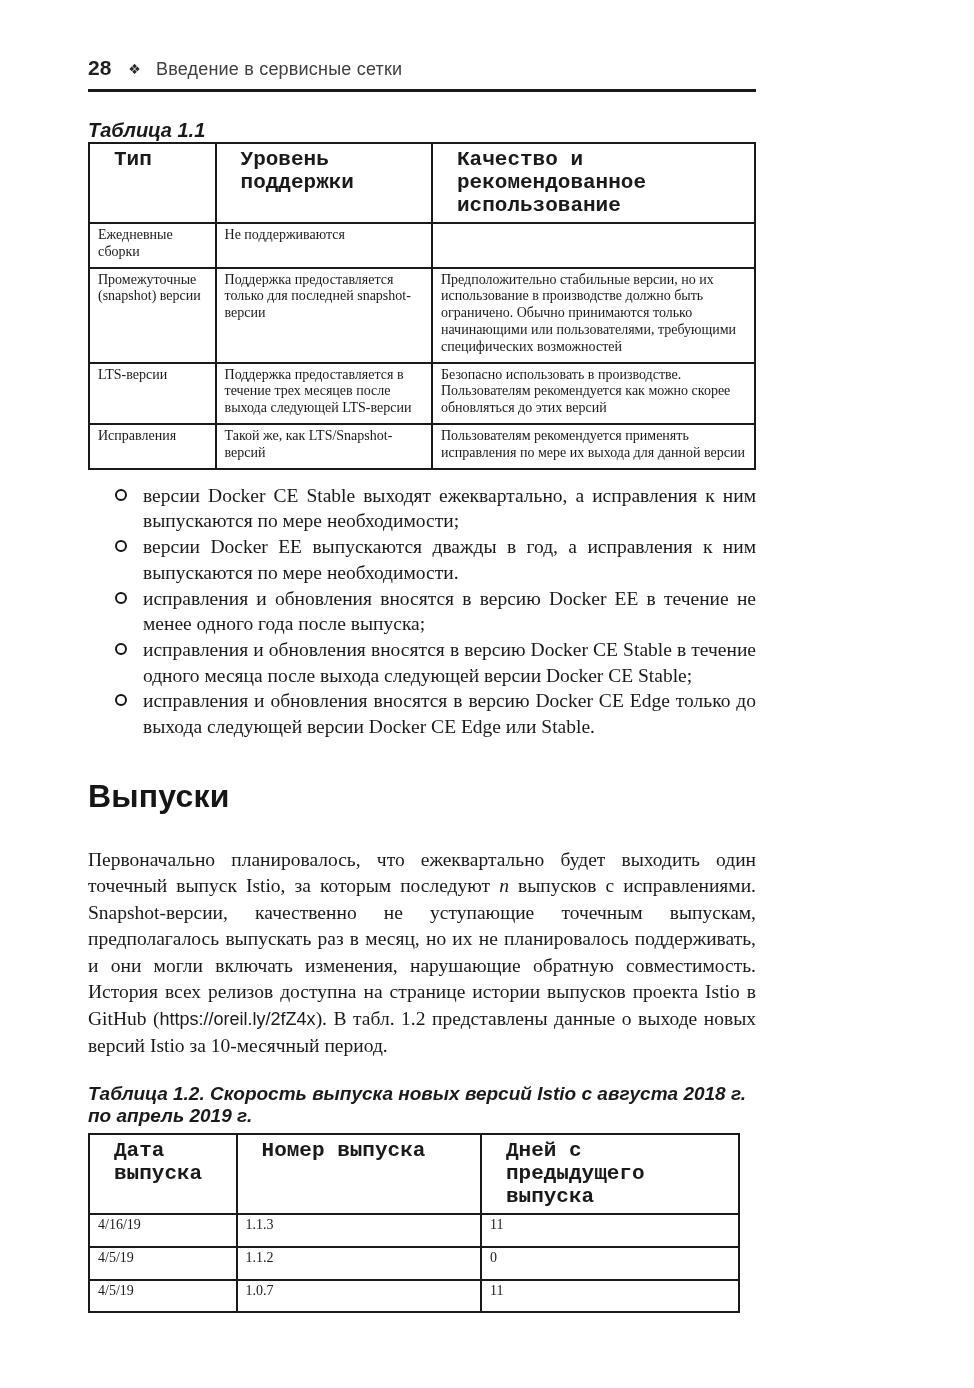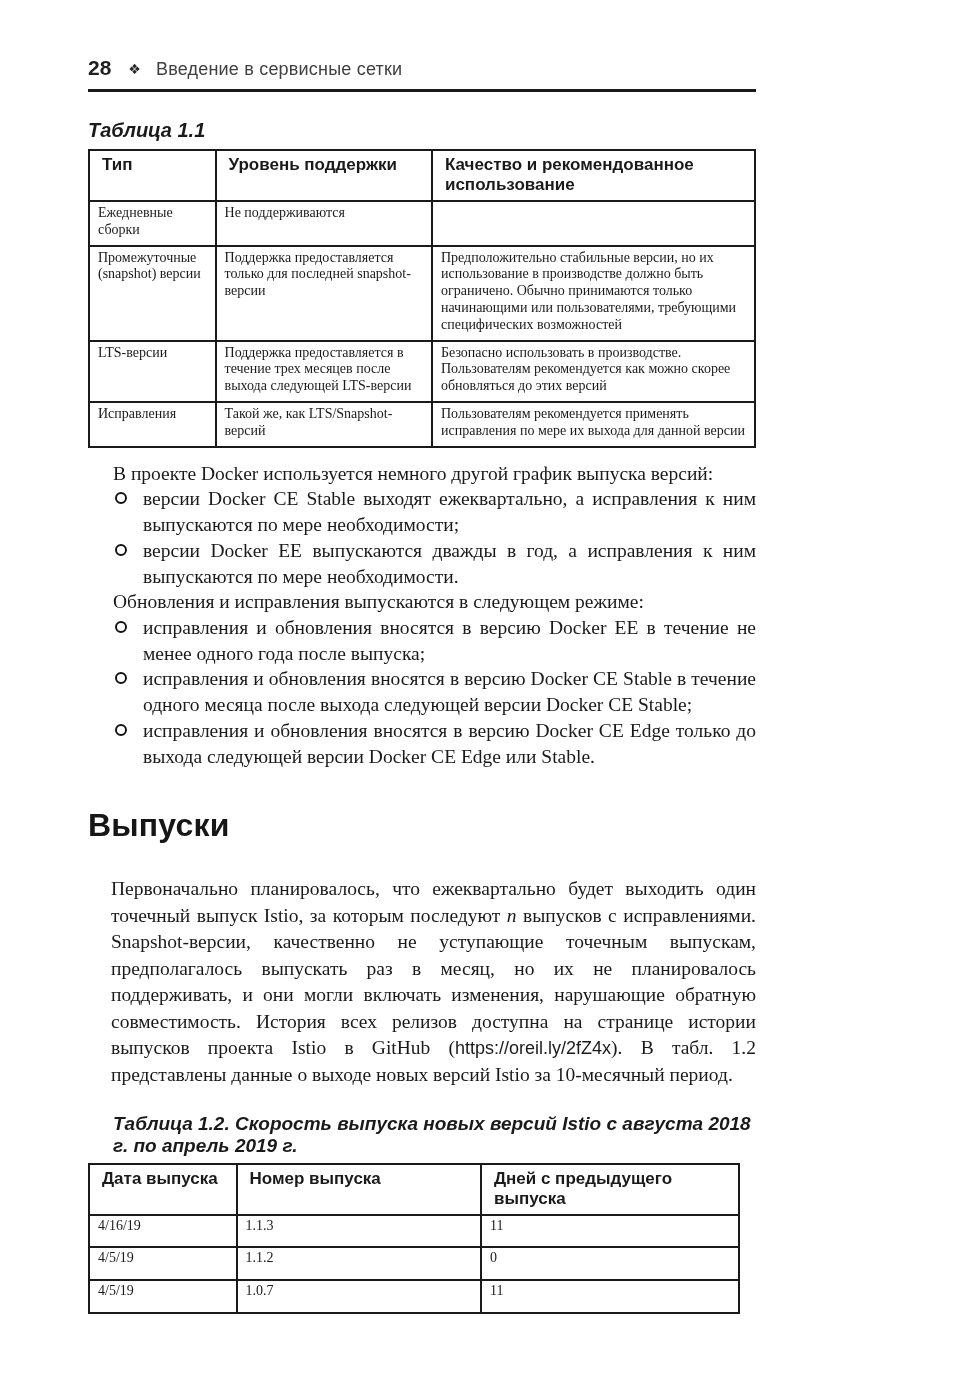--- a/index.html
+++ b/index.html
@@ -24,32 +24,32 @@
   .page-num { font-weight: bold; font-size: 21px; color: #1f1f1f; }
   .head-sep { font-size: 14px; margin: 0 15px 0 17px; color: #2a2a2a; position: relative; top: -1px; }
   .head-title { font-size: 18px; color: #404040; letter-spacing: 0.2px; }
 
   
   .tbl-caption {
     font-family: "Liberation Sans", sans-serif;
     font-weight: bold; font-style: italic;
     font-size: 20px; color: #1a1a1a;
   }
-  .cap-1 { margin-top: 27px; margin-bottom: 7px; }
-  .cap-2 { margin-top: 24px; margin-bottom: 6px; font-size: 19px; margin-left: 25px; }
+  .cap-1 { margin-top: 27px; }
+  .cap-2 { margin-top: 24px; margin-bottom: 6px; font-size: 19px; }
 
   
   table { border-collapse: collapse; table-layout: fixed; }
   .tbl-1 { width: 100%; }
   .tbl-2 { width: 652px; }
   th, td { border: 2px solid #1a1a1a; text-align: left; vertical-align: top; }
   th {
-    font-family: Liberation Sans, sans-serif;
-    font-size: 17px; font-weight: bold;
-    padding: 4px 12px 5px;
+    font-family: Liberation Mono, monospace;
+    font-size: 21px; font-weight: bold;
+    padding: 4px 24px 5px;
   }
   td {
     font-size: 14px; line-height: 1.2;
     padding: 3px 8px 6px;
   }
   .tbl-1 col.c1 { width: 19%; } .tbl-1 col.c2 { width: 32.5%; } .tbl-1 col.c3 { width: 48.5%; }
   .tbl-2 col.c1 { width: 22.7%; } .tbl-2 col.c2 { width: 37.6%; } .tbl-2 col.c3 { width: 39.7%; }
   .tbl-2 td { padding: 2px 8px 12px; }
 
   
@@ -63,21 +63,21 @@
     margin: 6px 16px 0 2px;
   }
   .o-text { text-align: justify; flex: 1; }
 
   
   h1.section-heading {
     font-family: "Liberation Sans", sans-serif;
     font-weight: bold; font-size: 32px; color: #161616;
     margin-top: 38px; margin-bottom: 32px; letter-spacing: 0.2px;
   }
-  .section-paragraph { font-size: 19.5px; line-height: 1.36; text-align: justify; margin-left: 23px; }
+  .section-paragraph { font-size: 19.5px; line-height: 1.36; text-align: justify; }
   .var-n { font-style: italic; }
   .inline-url { font-family: "Liberation Sans", sans-serif; font-size: 18px; }
 </style>
 </head>
 <body>
 
 <div class="page">
 
   <div class="running-head">
     <span class="page-num">28</span>
@@ -115,32 +115,30 @@
     </tr>
     <tr>
       <td>Исправления</td>
       <td>Такой же, как LTS/Snapshot-версий</td>
       <td>Пользователям рекомендуется применять исправления по мере их выхода для данной версии</td>
     </tr>
   </tbody>
     </table>
 
   <div class="docker-block">
-    <p>В проекте Docker используется немного другой график выпуска версий:</p>
     <ul class="o-list">
       <li>
         <span class="o-marker"></span>
         <span class="o-text">версии Docker CE Stable выходят ежеквартально, а исправления к ним выпускаются по мере необходимости;</span>
       </li>
       <li>
         <span class="o-marker"></span>
         <span class="o-text">версии Docker EE выпускаются дважды в год, а исправления к ним выпускаются по мере необходимости.</span>
       </li>
     </ul>
-    <p>Обновления и исправления выпускаются в следующем режиме:</p>
     <ul class="o-list">
       <li>
         <span class="o-marker"></span>
         <span class="o-text">исправления и обновления вносятся в версию Docker EE в течение не менее одного года после выпуска;</span>
       </li>
       <li>
         <span class="o-marker"></span>
         <span class="o-text">исправления и обновления вносятся в версию Docker CE Stable в течение одного месяца после выхода следующей версии Docker CE Stable;</span>
       </li>
       <li>

